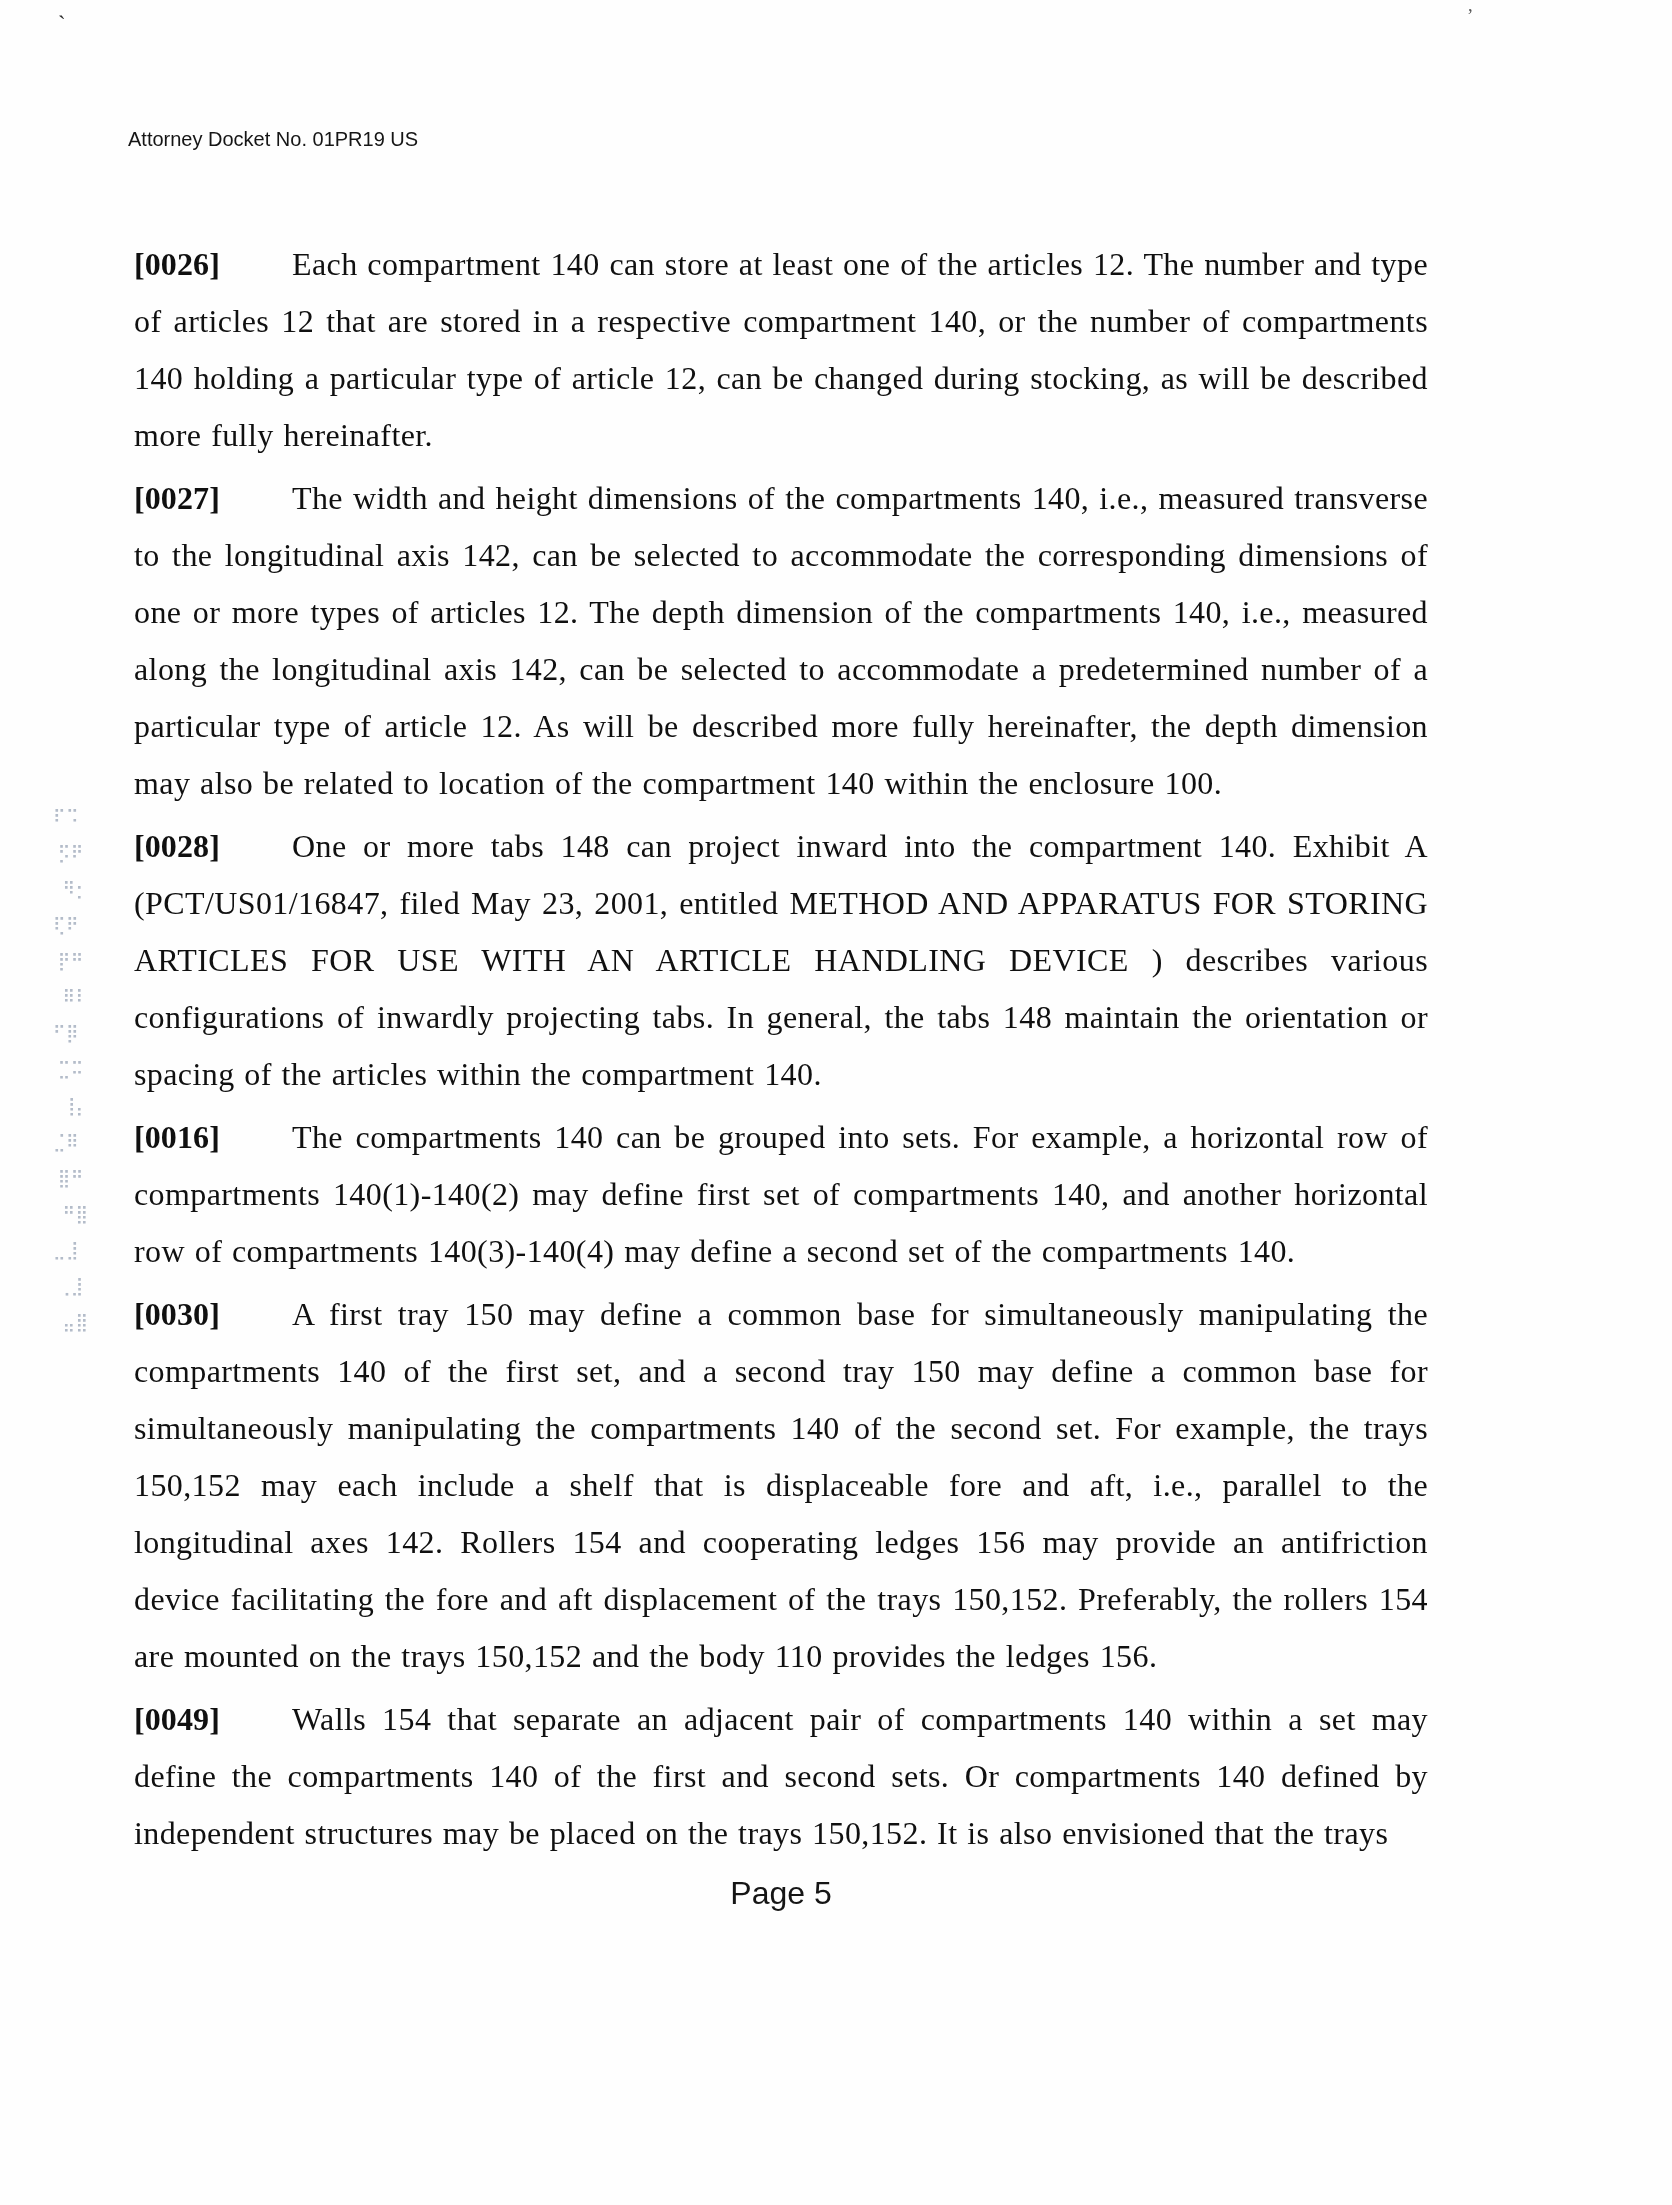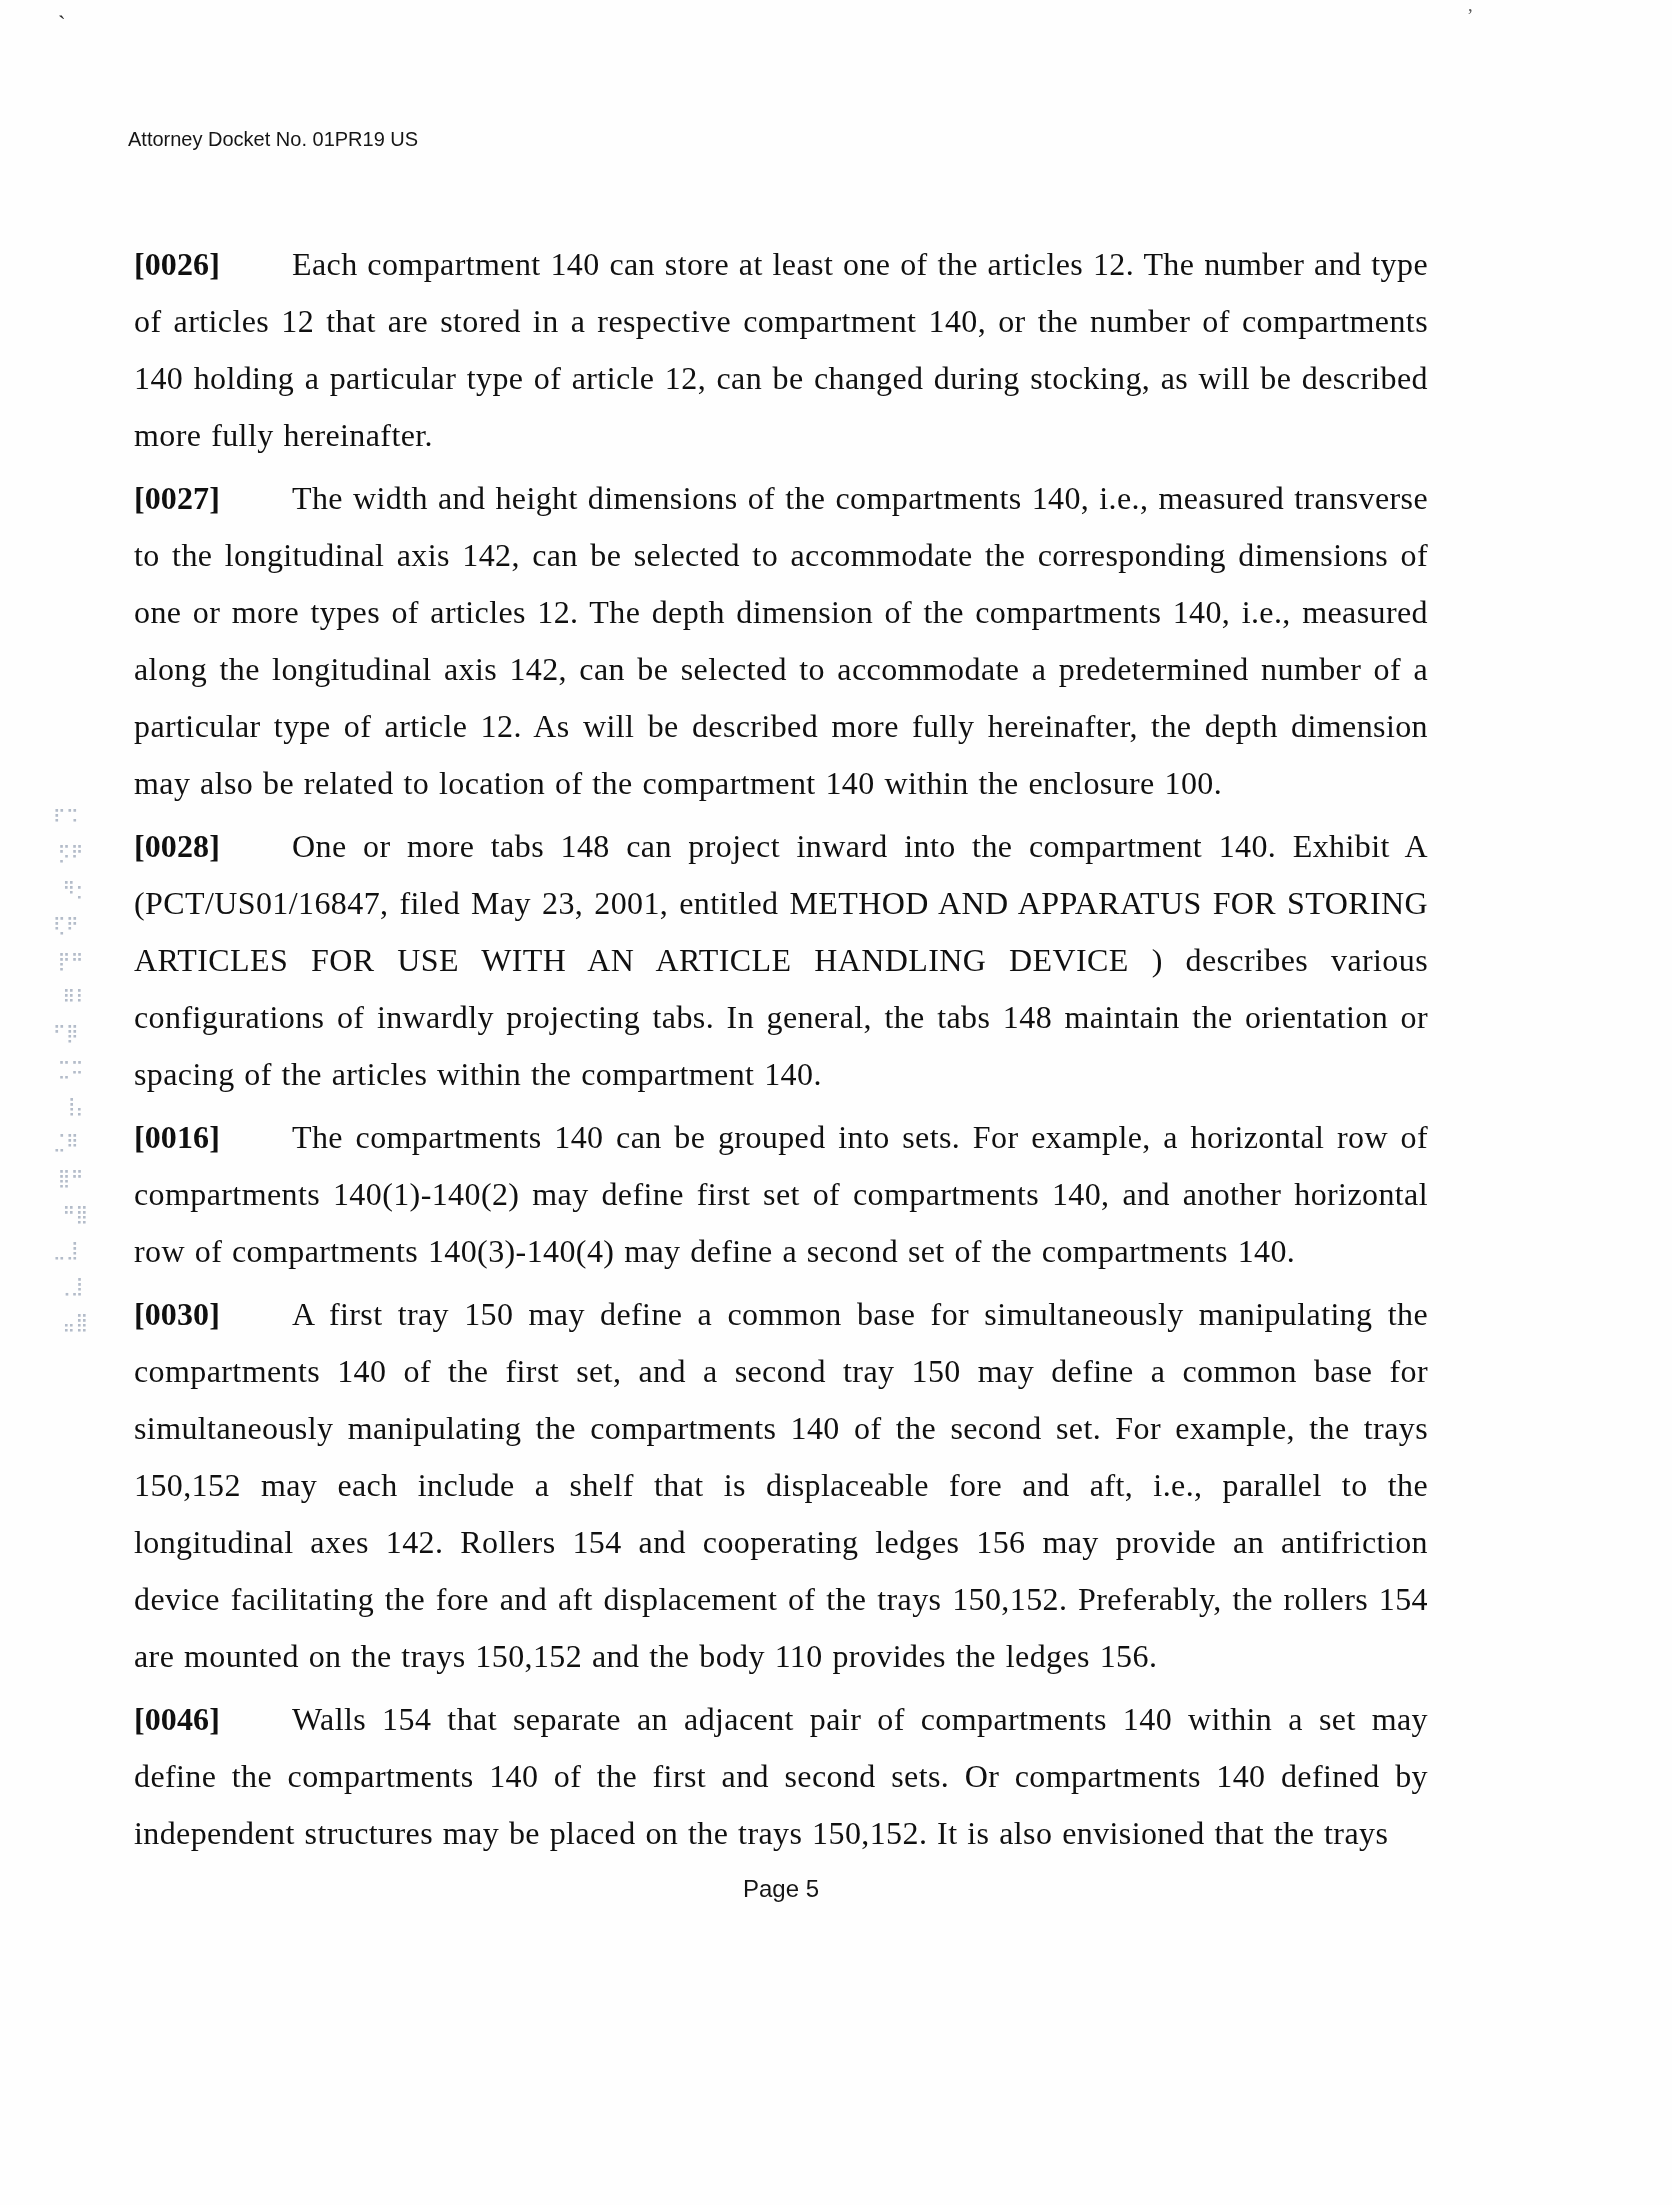--- a/index.html
+++ b/index.html
@@ -47,21 +47,21 @@
     width: 158px;
     letter-spacing: 0.1px;
   }
   .page-footer {
     position: absolute;
     left: 128px;
     top: 1875px;
     width: 1306px;
     text-align: center;
     font-family: "Liberation Sans", sans-serif;
-    font-size: 24px;
+    font-size: 32px;
     color: #151515;
   }
   .artifact-column {
     position: absolute;
     left: 53px;
     top: 0;
     width: 41px;
     height: 100%;
     pointer-events: none;
   }
@@ -128,21 +128,21 @@
 
     <p class="para">
       <span class="ptag">[0016]</span><span>The compartments 140 can be grouped into sets.  For example, a horizontal row of compartments 140(1)-140(2) may define first set of compartments 140, and another horizontal row of compartments 140(3)-140(4) may define a second set of the compartments 140.</span>
     </p>
 
     <p class="para">
       <span class="ptag">[0030]</span><span>A first tray 150 may define a common base for simultaneously manipulating the compartments 140 of the first set, and a second tray 150 may define a common base for simultaneously manipulating the compartments 140 of the second set.  For example, the trays 150,152 may each include a shelf that is displaceable fore and aft, i.e., parallel to the longitudinal axes 142.  Rollers 154 and cooperating ledges 156 may provide an antifriction device facilitating the fore and aft displacement of the trays 150,152.  Preferably, the rollers 154 are mounted on the trays 150,152 and the body 110 provides the ledges 156.</span>
     </p>
 
     <p class="para">
-      <span class="ptag">[0046]</span><span>Walls 154 that separate an adjacent pair of compartments 140 within a set may define the compartments 140 of the first and second sets.  Or compartments 140 defined by independent structures may be placed on the trays 150,152.  It is also envisioned that the trays</span>
+      <span class="ptag">[0049]</span><span>Walls 154 that separate an adjacent pair of compartments 140 within a set may define the compartments 140 of the first and second sets.  Or compartments 140 defined by independent structures may be placed on the trays 150,152.  It is also envisioned that the trays</span>
     </p>
 
   </div>
 
   <div class="page-footer">Page 5</div>
 
 </div>
 
 
 </body></html>

